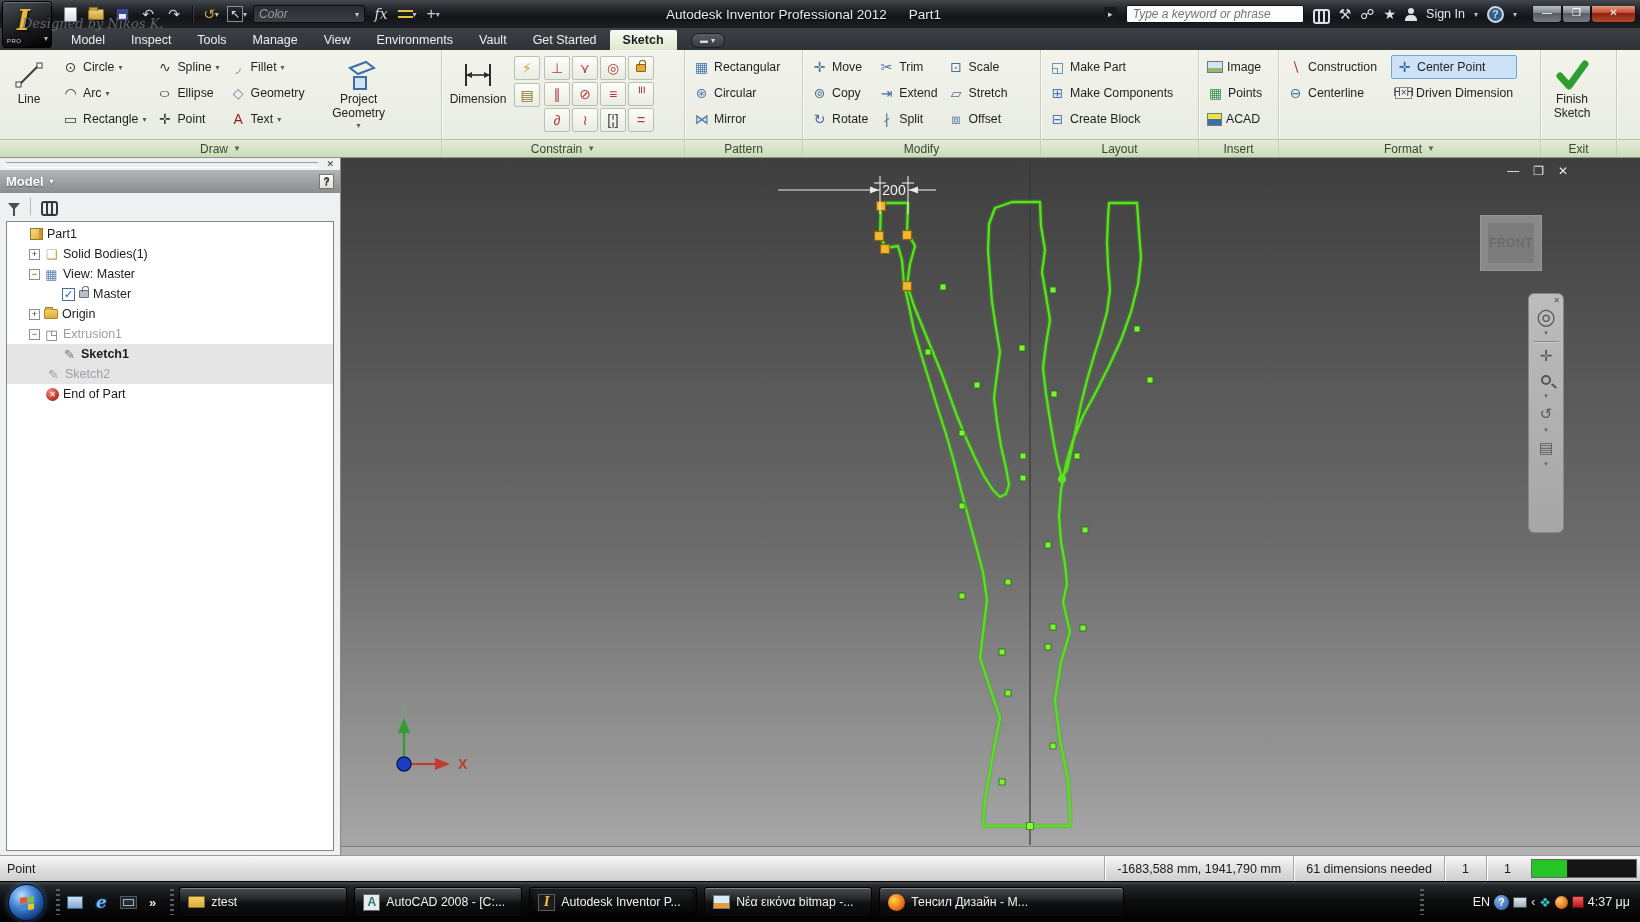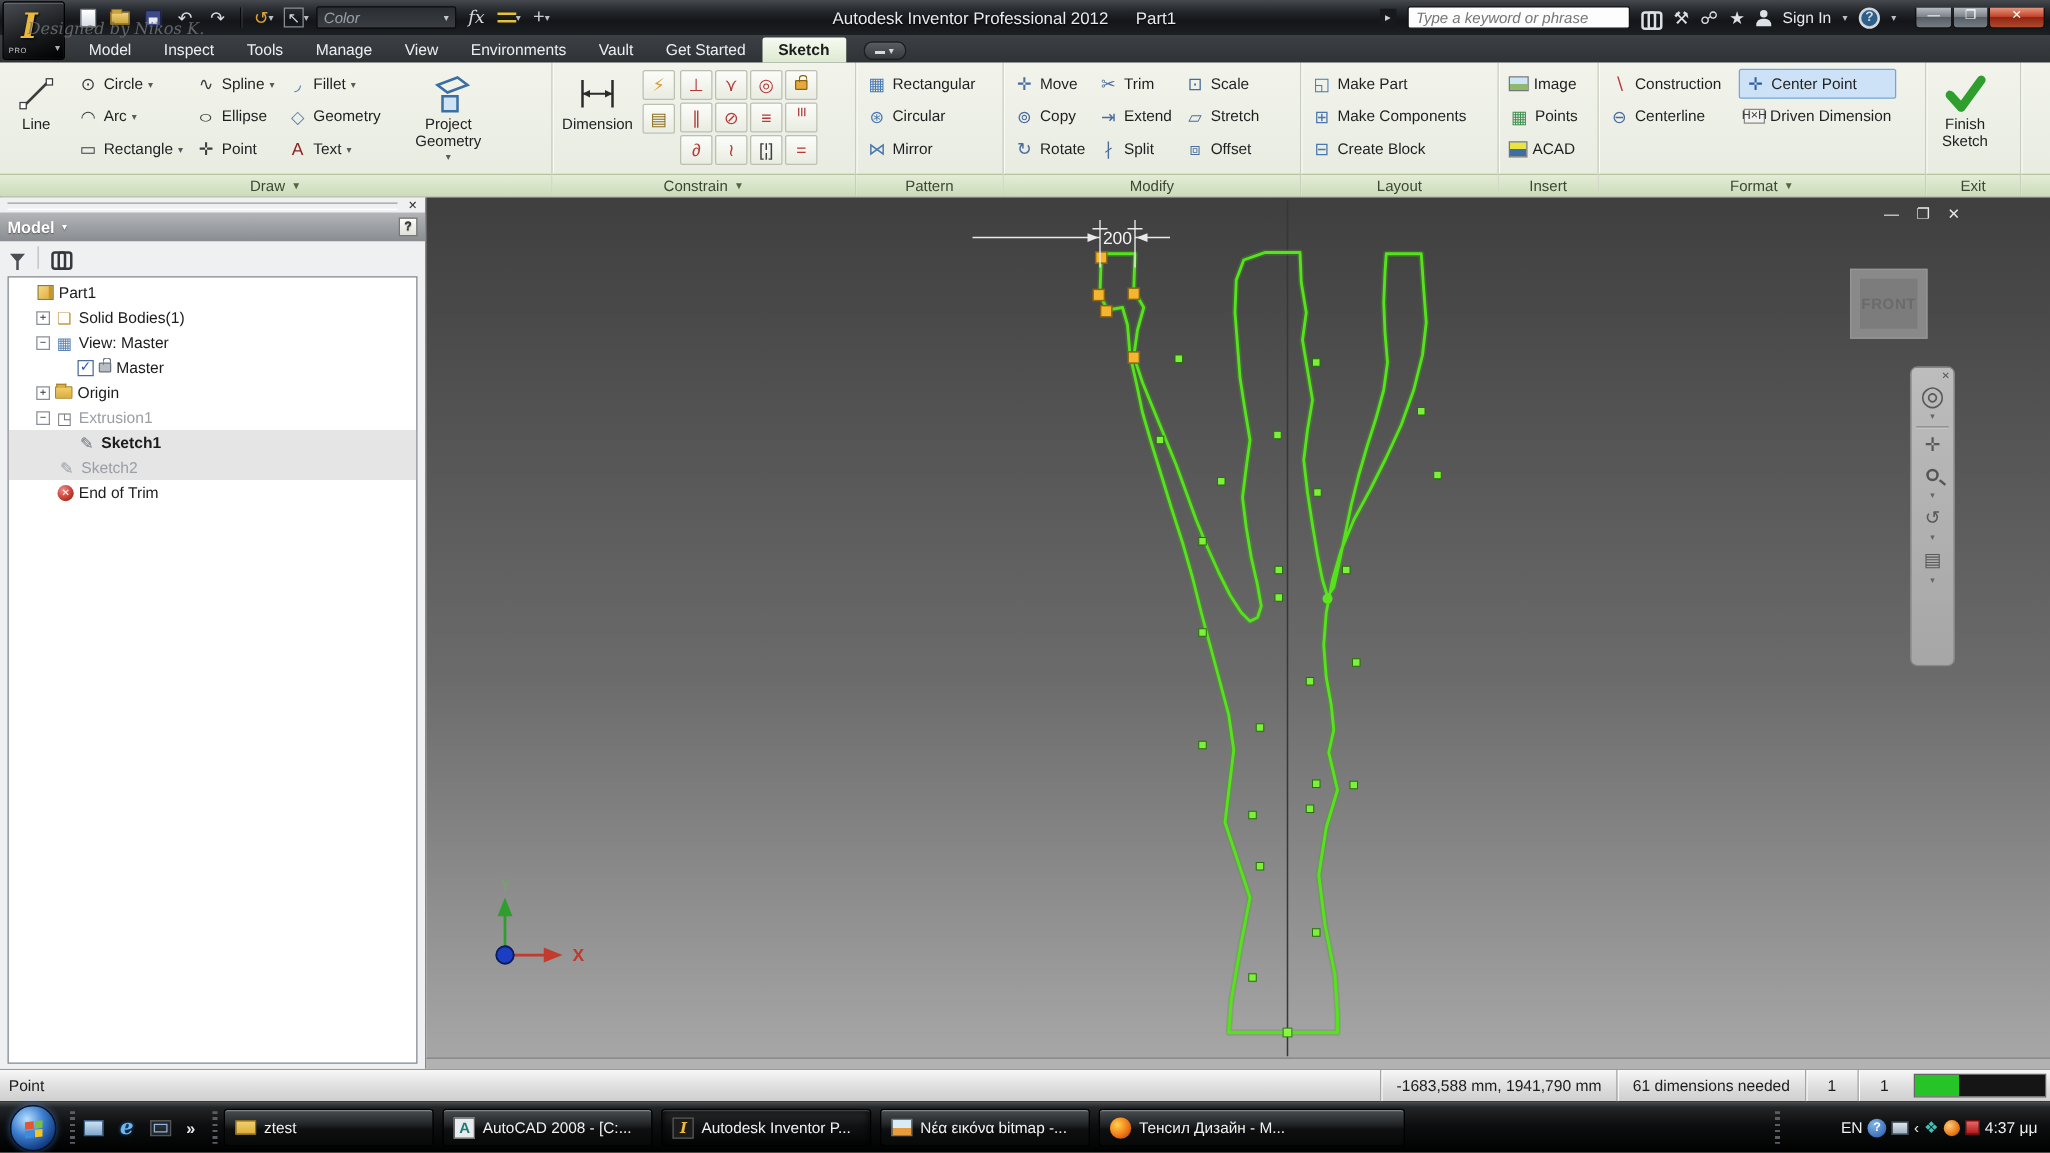--- a/index.html
+++ b/index.html
@@ -604,21 +604,21 @@
             <span class="tlabel bold">Sketch1</span>
           </div>
           <div class="trow band" style="padding-left: 22px;">
             <span class="expspace"></span>
             <span class="ticon " style="color: rgb(154, 160, 168);">✎</span>
             <span class="tlabel gray">Sketch2</span>
           </div>
           <div class="trow" style="padding-left: 22px;">
             <span class="expspace"></span>
             <span class="ico-eop">✕</span>
-            <span class="tlabel">End of Trim</span>
+            <span class="tlabel">End of Part</span>
           </div>
         </div>
     </div>
 
     <div id="canvas">
       <svg id="sketch-svg" viewBox="341 158 1299 697" preserveAspectRatio="none">
           <line x1="1030" y1="160" x2="1030" y2="845" stroke="#35373a" stroke-width="1.2"></line>
           <path d="M881 203 L 908 203 L 907 232 L 915 246 L 910 264 L 907 285 L 914 306 L 923 328 L 932 350 L 941 372 L 949 394 L 957 416 L 966 438 L 975 458 L 984 476 L 993 490 L 1000 497 L 1006 494 L 1009 485 L 1006 468 L 1001 446 L 997 422 L 994 398 L 997 374 L 1000 352 L 996 328 L 992 302 L 990 276 L 988 250 L 989 224 L 995 208 L 1012 202 L 1040 202 L 1041 226 L 1045 250 L 1042 272 L 1046 296 L 1050 320 L 1046 344 L 1043 368 L 1046 394 L 1050 420 L 1054 444 L 1058 464 L 1062 477 L 1067 470 L 1071 452 L 1076 428 L 1081 404 L 1087 380 L 1094 356 L 1101 334 L 1107 312 L 1110 290 L 1108 266 L 1107 242 L 1108 218 L 1109 203 L 1137 203 L 1139 232 L 1141 258 L 1138 284 L 1131 312 L 1121 340 L 1109 366 L 1096 392 L 1083 416 L 1073 440 L 1066 464 L 1061 490 L 1059 516 L 1061 542 L 1065 564 L 1067 584 L 1063 602 L 1070 632 L 1061 662 L 1055 700 L 1060 740 L 1068 780 L 1070 812 L 1070 826 L 983 826 L 985 800 L 993 754 L 1000 718 L 990 688 L 980 658 L 987 600 L 983 572 L 975 542 L 968 516 L 961 490 L 954 462 L 946 434 L 937 406 L 929 380 L 921 354 L 914 330 L 909 306 L 904 284 L 902 260 L 898 246 L 886 248 L 880 236 Z" fill="none" stroke="#3fae12" stroke-width="5" opacity="0.3" stroke-linejoin="round"></path>
           <path d="M881 203 L 908 203 L 907 232 L 915 246 L 910 264 L 907 285 L 914 306 L 923 328 L 932 350 L 941 372 L 949 394 L 957 416 L 966 438 L 975 458 L 984 476 L 993 490 L 1000 497 L 1006 494 L 1009 485 L 1006 468 L 1001 446 L 997 422 L 994 398 L 997 374 L 1000 352 L 996 328 L 992 302 L 990 276 L 988 250 L 989 224 L 995 208 L 1012 202 L 1040 202 L 1041 226 L 1045 250 L 1042 272 L 1046 296 L 1050 320 L 1046 344 L 1043 368 L 1046 394 L 1050 420 L 1054 444 L 1058 464 L 1062 477 L 1067 470 L 1071 452 L 1076 428 L 1081 404 L 1087 380 L 1094 356 L 1101 334 L 1107 312 L 1110 290 L 1108 266 L 1107 242 L 1108 218 L 1109 203 L 1137 203 L 1139 232 L 1141 258 L 1138 284 L 1131 312 L 1121 340 L 1109 366 L 1096 392 L 1083 416 L 1073 440 L 1066 464 L 1061 490 L 1059 516 L 1061 542 L 1065 564 L 1067 584 L 1063 602 L 1070 632 L 1061 662 L 1055 700 L 1060 740 L 1068 780 L 1070 812 L 1070 826 L 983 826 L 985 800 L 993 754 L 1000 718 L 990 688 L 980 658 L 987 600 L 983 572 L 975 542 L 968 516 L 961 490 L 954 462 L 946 434 L 937 406 L 929 380 L 921 354 L 914 330 L 909 306 L 904 284 L 902 260 L 898 246 L 886 248 L 880 236 Z" fill="none" stroke="#56e31d" stroke-width="2.3" stroke-linejoin="round"></path>
           <rect x="940" y="284" width="6" height="6" fill="#7cf03a" stroke="#276e08" stroke-width="0.8"></rect>

